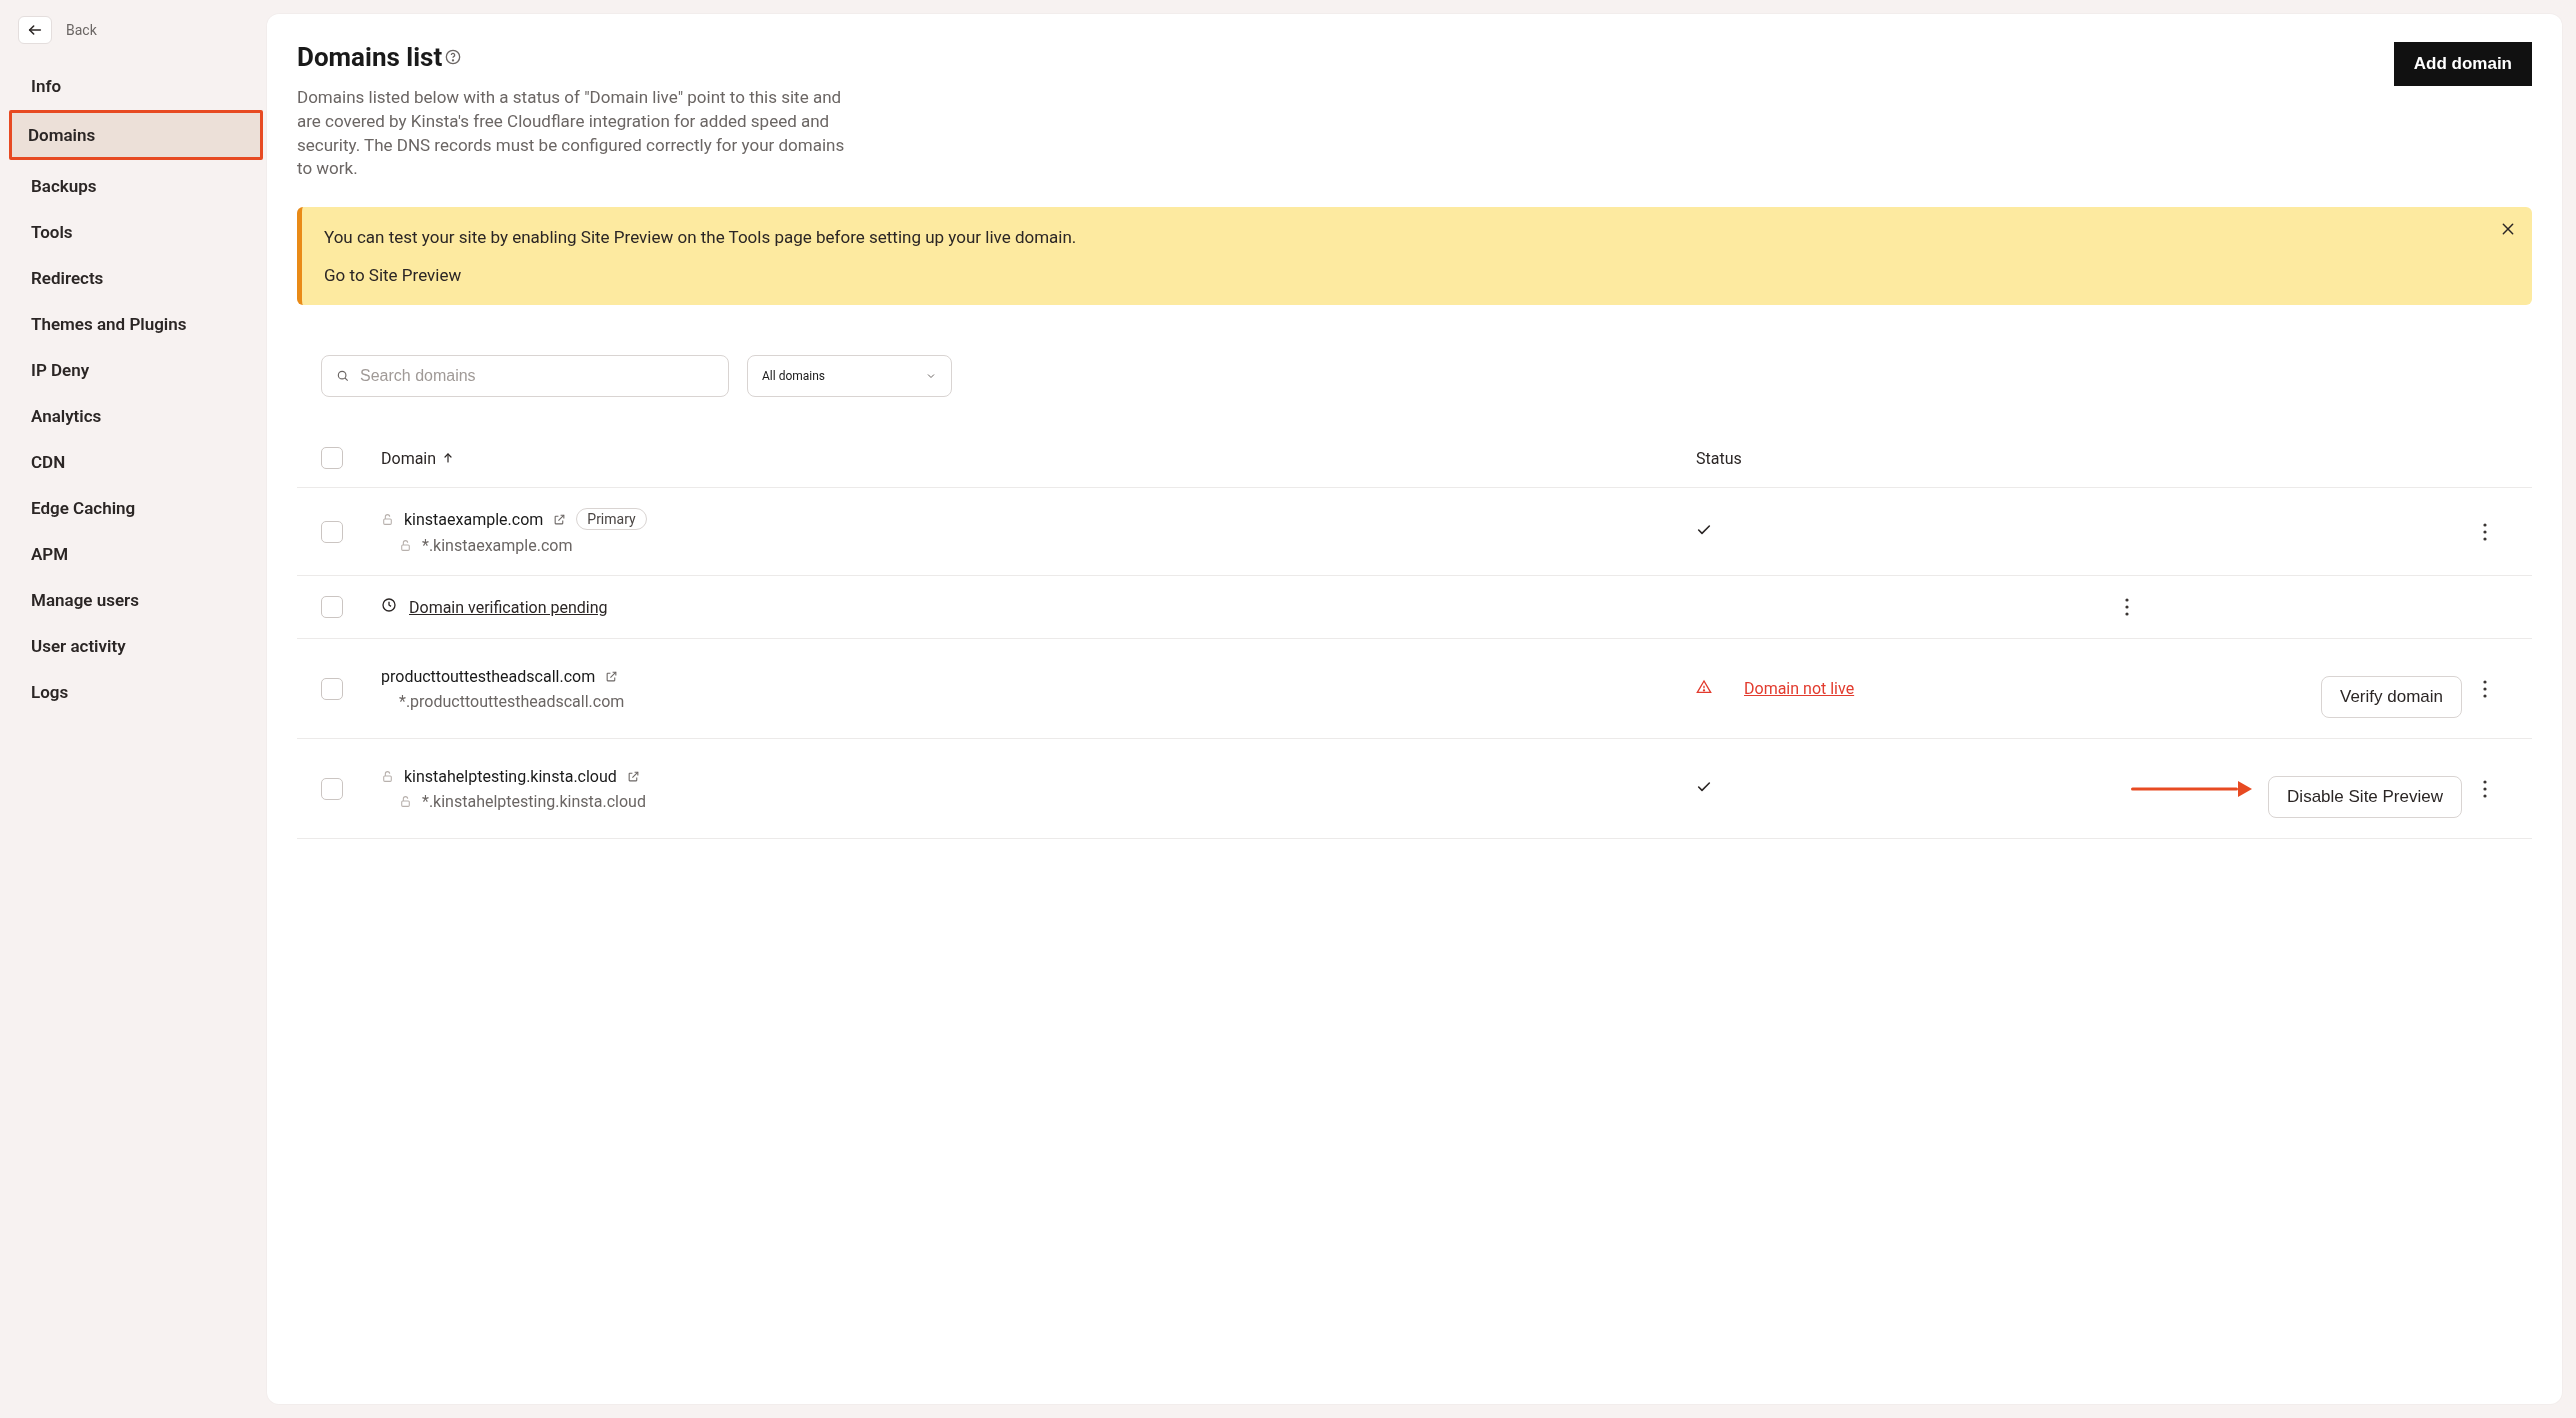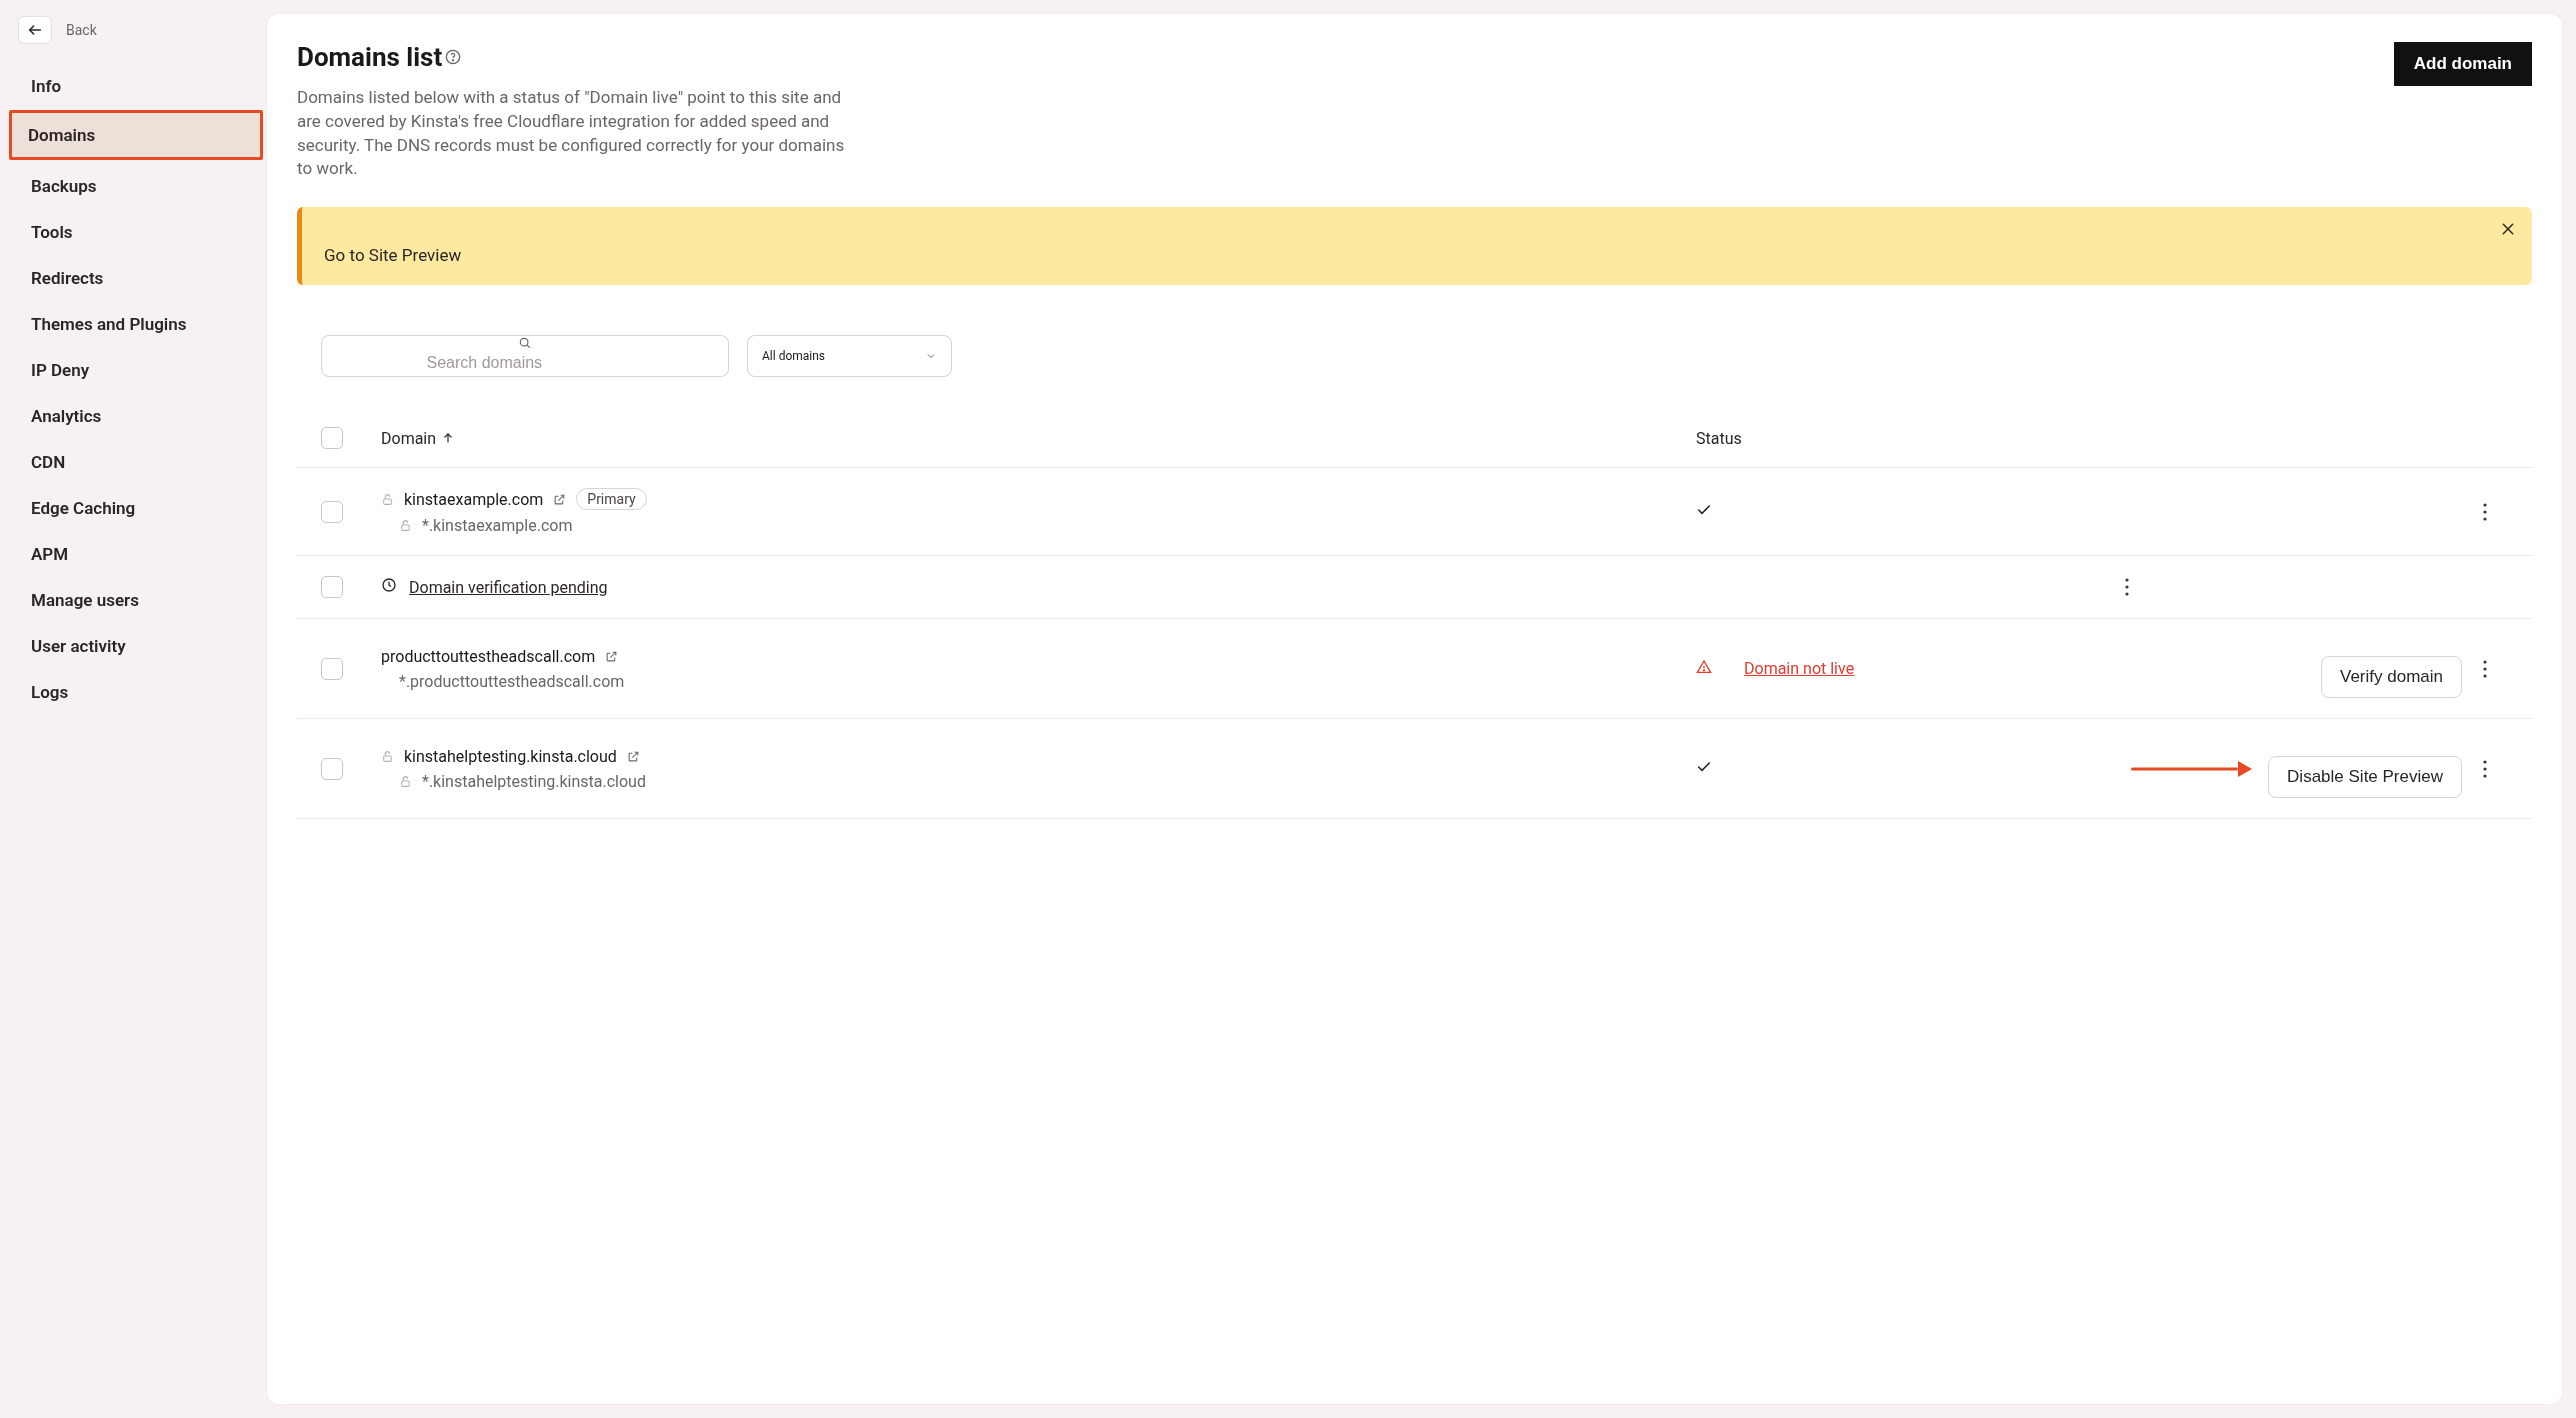--- a/index.html
+++ b/index.html
@@ -119,21 +119,20 @@
     margin-top: 50px;
     margin-left: 24px;
   }
   .search-box {
     display: flex; align-items: center;
     border: 1px solid #d9d4d2;
     border-radius: 8px;
     padding: 0 14px;
     height: 42px;
     width: 408px;
-    flex-direction: column;
   }
   .search-box input {
     border: none; outline: none;
     font-size: 16px;
     flex: 1;
     margin-left: 10px;
     color: #2b2625;
     background: transparent;
   }
   .search-box input::placeholder { color: #a09a97; }
@@ -278,20 +277,21 @@
       <button class="add-btn">Add domain</button>
     </div>
 
     <div class="banner">
       <span class="banner-close">
         <svg width="16" height="16" viewBox="0 0 24 24" stroke="#2b2625" stroke-width="2.2" stroke-linecap="round">
             <line x1="5" y1="5" x2="19" y2="19"></line>
             <line x1="19" y1="5" x2="5" y2="19"></line>
           </svg>
       </span>
+      <div>You can test your site by enabling Site Preview on the Tools page before setting up your live domain.</div>
       <div class="banner-link">Go to Site Preview</div>
     </div>
 
     <div class="filters">
       <div class="search-box">
         <svg width="14" height="14" viewBox="0 0 24 24" fill="none" stroke="#6b6664" stroke-width="2">
             <circle cx="10.5" cy="10.5" r="6.5"></circle>
             <line x1="20" y1="20" x2="15.2" y2="15.2"></line>
           </svg>
         <input type="text" placeholder="Search domains" style="">

